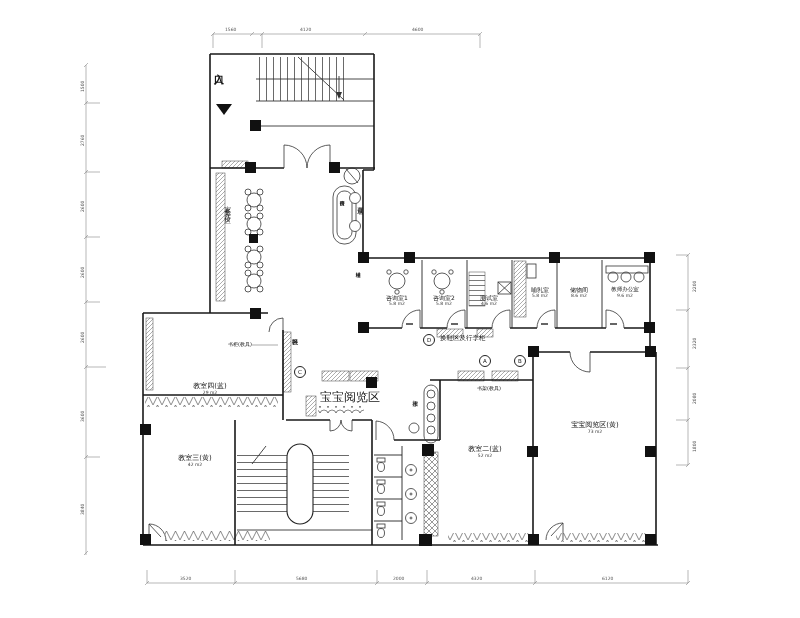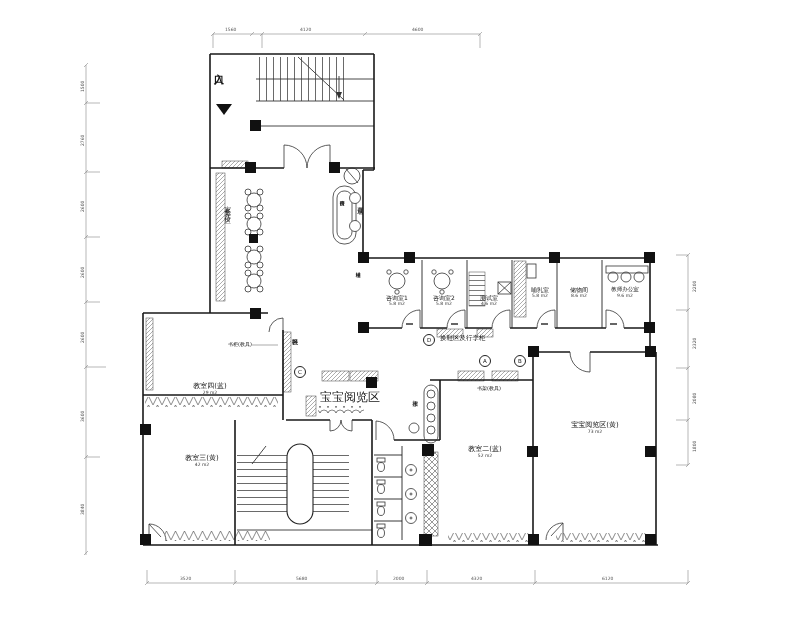--- a/index.html
+++ b/index.html
@@ -253,21 +253,21 @@
   <div class="lbl room" style="left:471px;top:295px;width:36px;font-size:6px;">
     <span>测试室</span><span class="ar">4.6 m2</span></div>
   <div class="lbl room" style="left:522px;top:287px;width:36px;font-size:6px;">
     <span>哺乳室</span><span class="ar">5.8 m2</span></div>
   <div class="lbl room" style="left:561px;top:287px;width:36px;font-size:6px;">
     <span>储物间</span><span class="ar">8.6 m2</span></div>
   <div class="lbl room" style="left:601px;top:287px;width:48px;font-size:5.5px;">
     <span>教师办公室</span><span class="ar">9.6 m2</span></div>
   <div class="lbl room" style="left:180px;top:335px;width:60px;font-size:7px;margin-top:48px;">
     <span>教室四(蓝)</span><span class="ar">29 m2</span></div>
-  <div class="lbl room" style="left:167px;top:455px;width:70px;font-size:7px;">
+  <div class="lbl room" style="left:160px;top:455px;width:70px;font-size:7px;">
     <span>教室三(黄)</span><span class="ar">42 m2</span></div>
   <div class="lbl room" style="left:455px;top:446px;width:60px;font-size:7px;">
     <span>教室二(蓝)</span><span class="ar">52 m2</span></div>
   <div class="lbl room" style="left:560px;top:422px;width:70px;font-size:7px;">
     <span>宝宝阅览区(黄)</span><span class="ar">73 m2</span></div>
 
   <div class="marker" style="left:479px;top:355px;">A</div>
   <div class="marker" style="left:514px;top:355px;">B</div>
   <div class="marker" style="left:294px;top:366px;">C</div>
   <div class="marker" style="left:423px;top:334px;">D</div>

